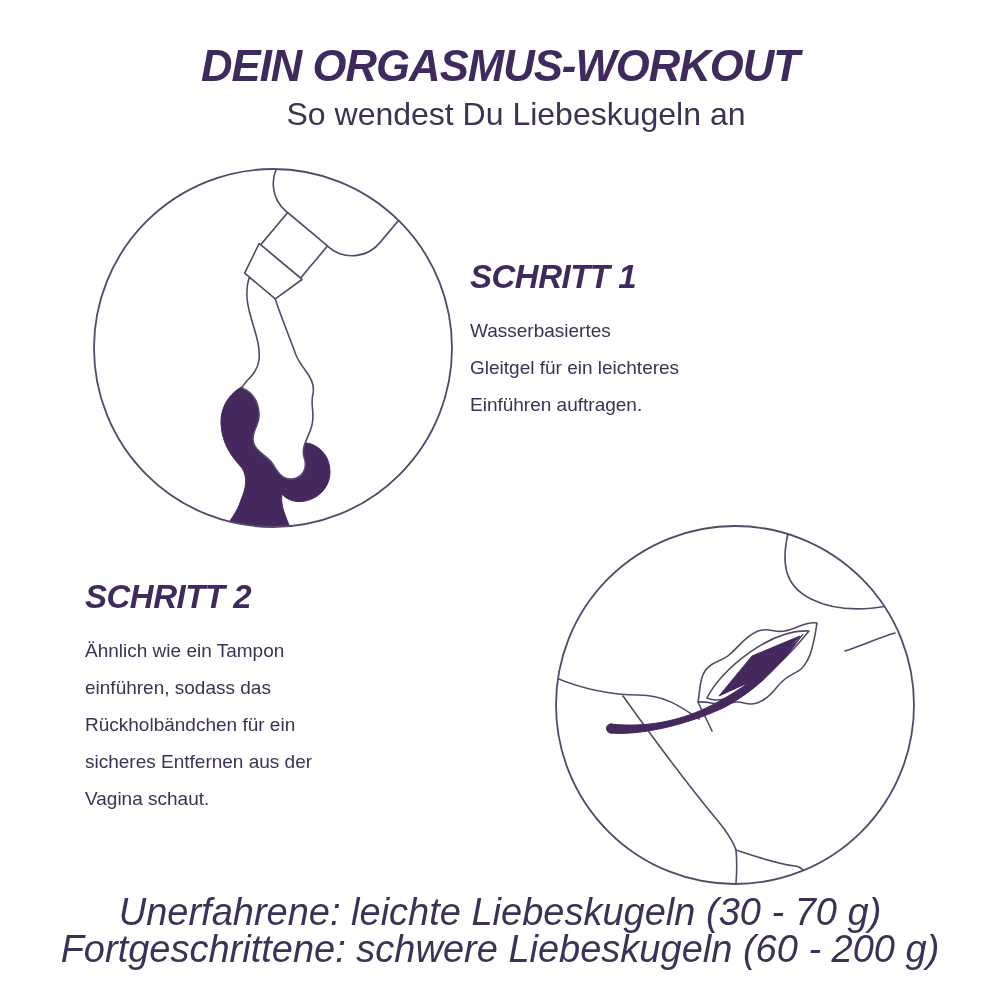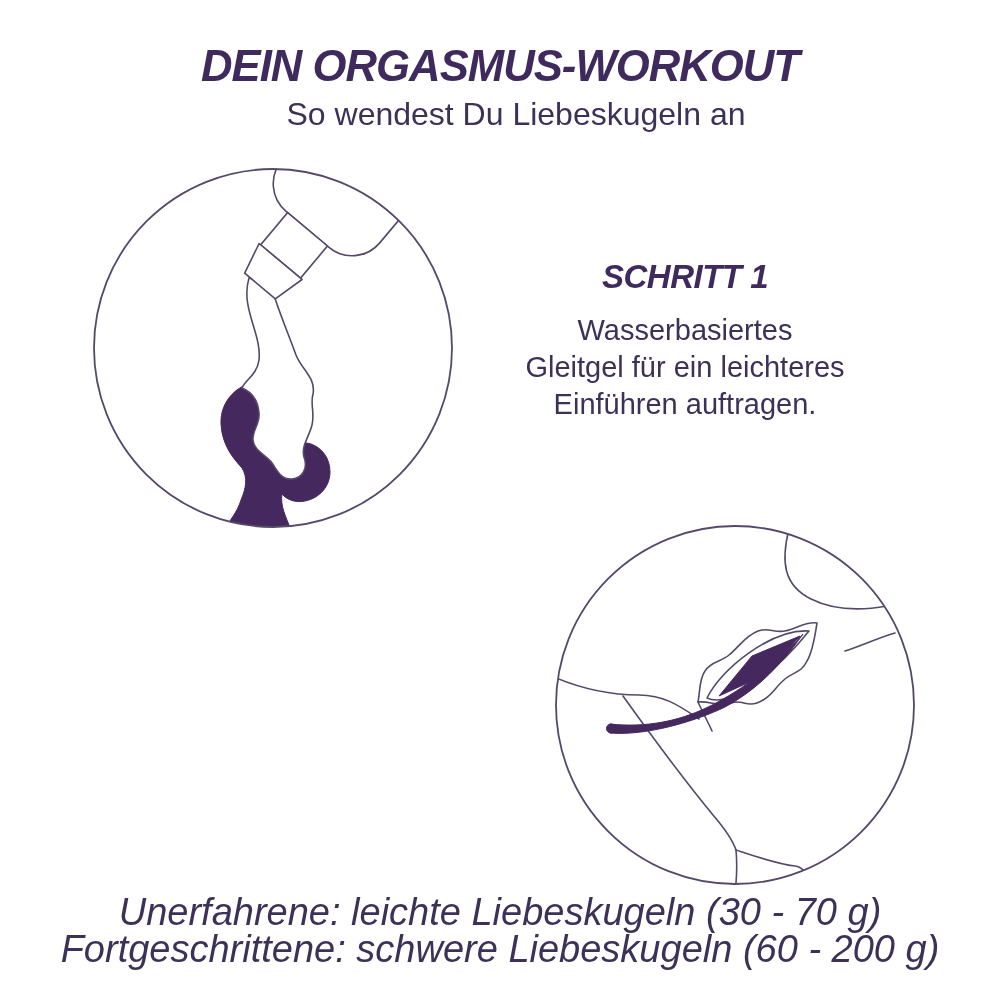--- a/index.html
+++ b/index.html
@@ -29,31 +29,31 @@
   }
   .page-subtitle{
     position:absolute;top:96px;left:16px;width:100%;
     text-align:center;
     font-size:32px;font-weight:normal;
     color:var(--body);
   }
   .illu{position:absolute;}
   .illu-1{left:91px;top:166px;width:364px;height:364px;}
   .illu-2{left:553px;top:523px;width:364px;height:364px;}
-  .step-text{position:absolute;text-align:center;}
+  .step-text{position:absolute;text-align:left;}
   .step-1-text{left:470px;top:258px;width:430px;}
   .step-2-text{left:85px;top:578px;width:450px;}
   .step-heading{
     font-size:33px;font-weight:bold;font-style:italic;
     color:var(--heading);
     letter-spacing:-0.5px;
     margin-bottom:16px;
   }
   .step-body{
-    font-size:29px;line-height:37px;
+    font-size:19px;line-height:37px;
     color:var(--body);
     white-space:pre-line;
   }
   .footer-note{
     position:absolute;top:894px;left:0;width:100%;
     text-align:center;
     font-style:italic;
     font-size:38px;line-height:37px;
     color:var(--body);
   }
@@ -118,20 +118,28 @@
     <circle class="circ" cx="182" cy="182" r="179"></circle>
   </svg>
 
   <div class="step-text step-1-text">
     <div class="step-heading">SCHRITT 1</div>
     <div class="step-body">Wasserbasiertes
 Gleitgel für ein leichteres
 Einführen auftragen.</div>
   </div>
 
+  <div class="step-text step-2-text">
+    <div class="step-heading">SCHRITT 2</div>
+    <div class="step-body">Ähnlich wie ein Tampon
+einführen, sodass das
+Rückholbändchen für ein
+sicheres Entfernen aus der
+Vagina schaut.</div>
+  </div>
 
   <svg class="illu illu-2" viewBox="0 0 364 364">
     <defs>
       <clipPath id="clip2">
           <circle cx="182" cy="182" r="179"></circle>
         </clipPath>
     </defs>
     <g clip-path="url(#clip2)">
 
       <path class="ln" d="M 236 6 C 228 38 230 62 258 76 C 280 87 306 88 334 83"></path>

